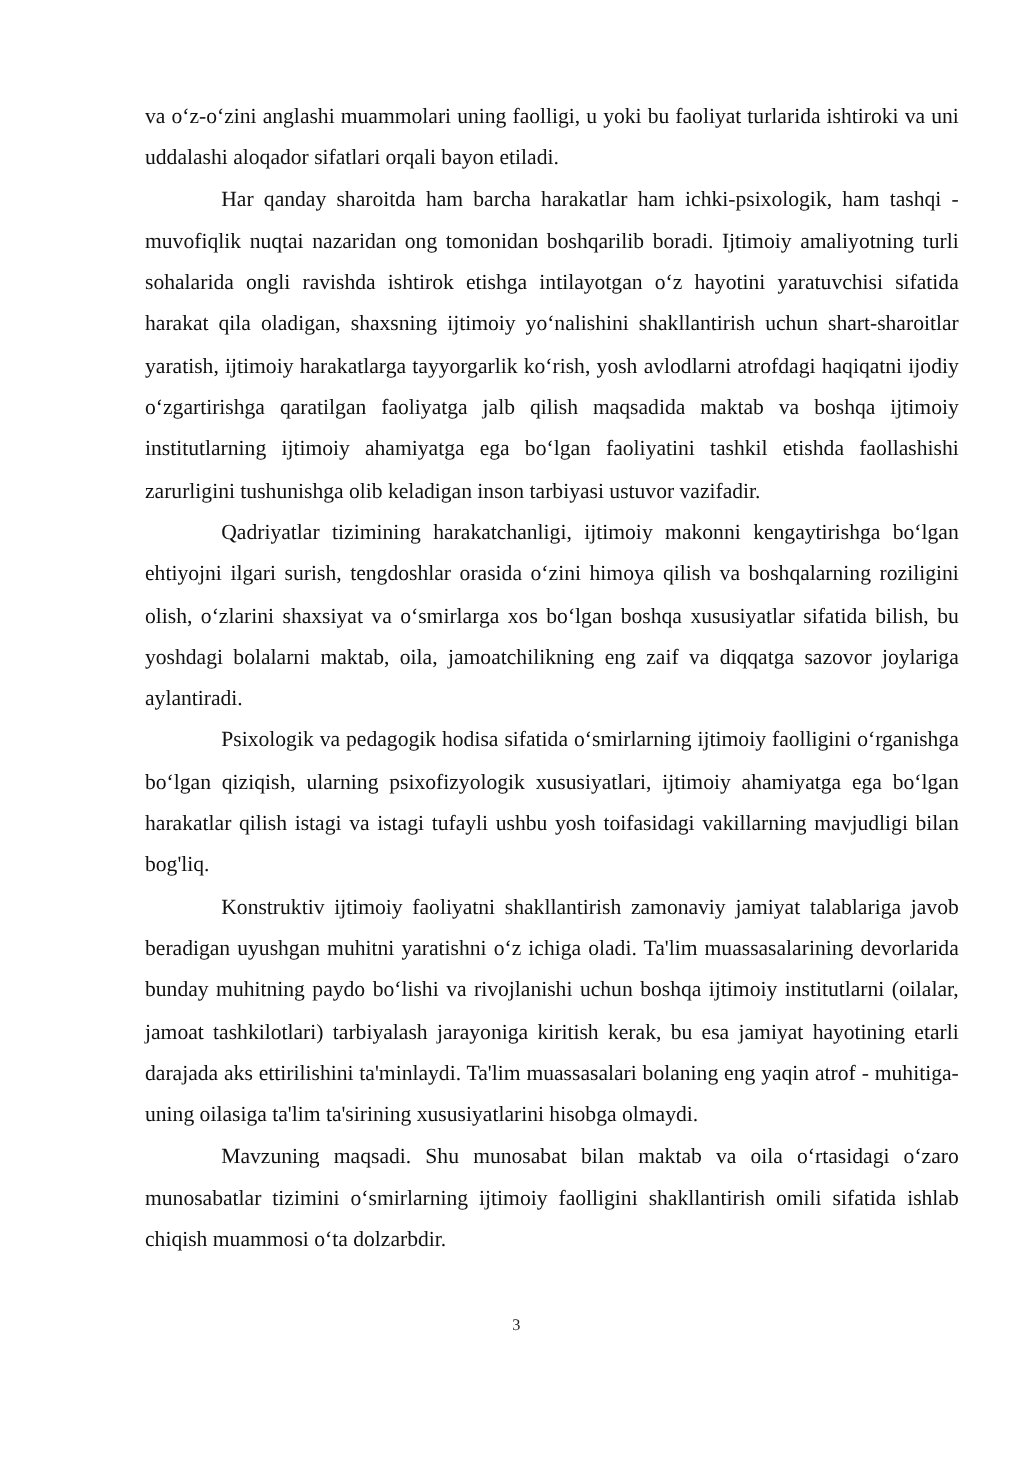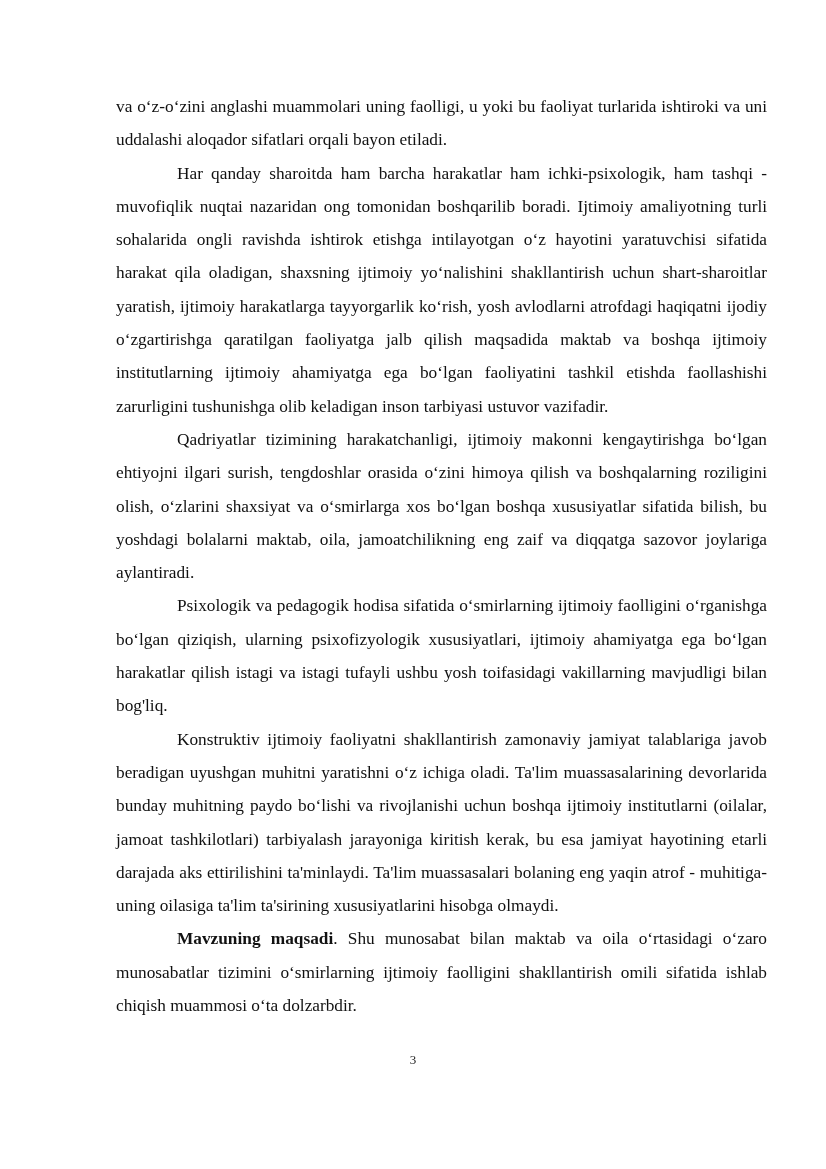--- a/index.html
+++ b/index.html
@@ -1,30 +1,30 @@
 <!DOCTYPE html>
 <html><head>
 <meta charset="utf-8">
 <style>
   html, body { margin: 0; padding: 0; background: #ffffff; }
   body { width: 826px; height: 1169px; position: relative; overflow: hidden; }
   .page {
     position: absolute;
     left: 116px;
-    top: 90px;
+    top: 76px;
     width: 651px;
     font-family: "Liberation Serif", "DejaVu Serif", serif;
     font-size: 17.3px;
     line-height: 33.3px;
     color: #111111;
     text-align: justify;
   }
   .para { margin: 0; text-indent: 0; }
   .para.indent { text-indent: 61px; }
-  .bold { font-weight: bold; }
+  .bold { font-weight: normal; }
   .page-number {
     position: absolute;
     left: 0;
     width: 826px;
     top: 1052px;
     text-align: center;
     font-family: "Liberation Serif", "DejaVu Serif", serif;
     font-size: 13px;
     color: #222222;
   }

